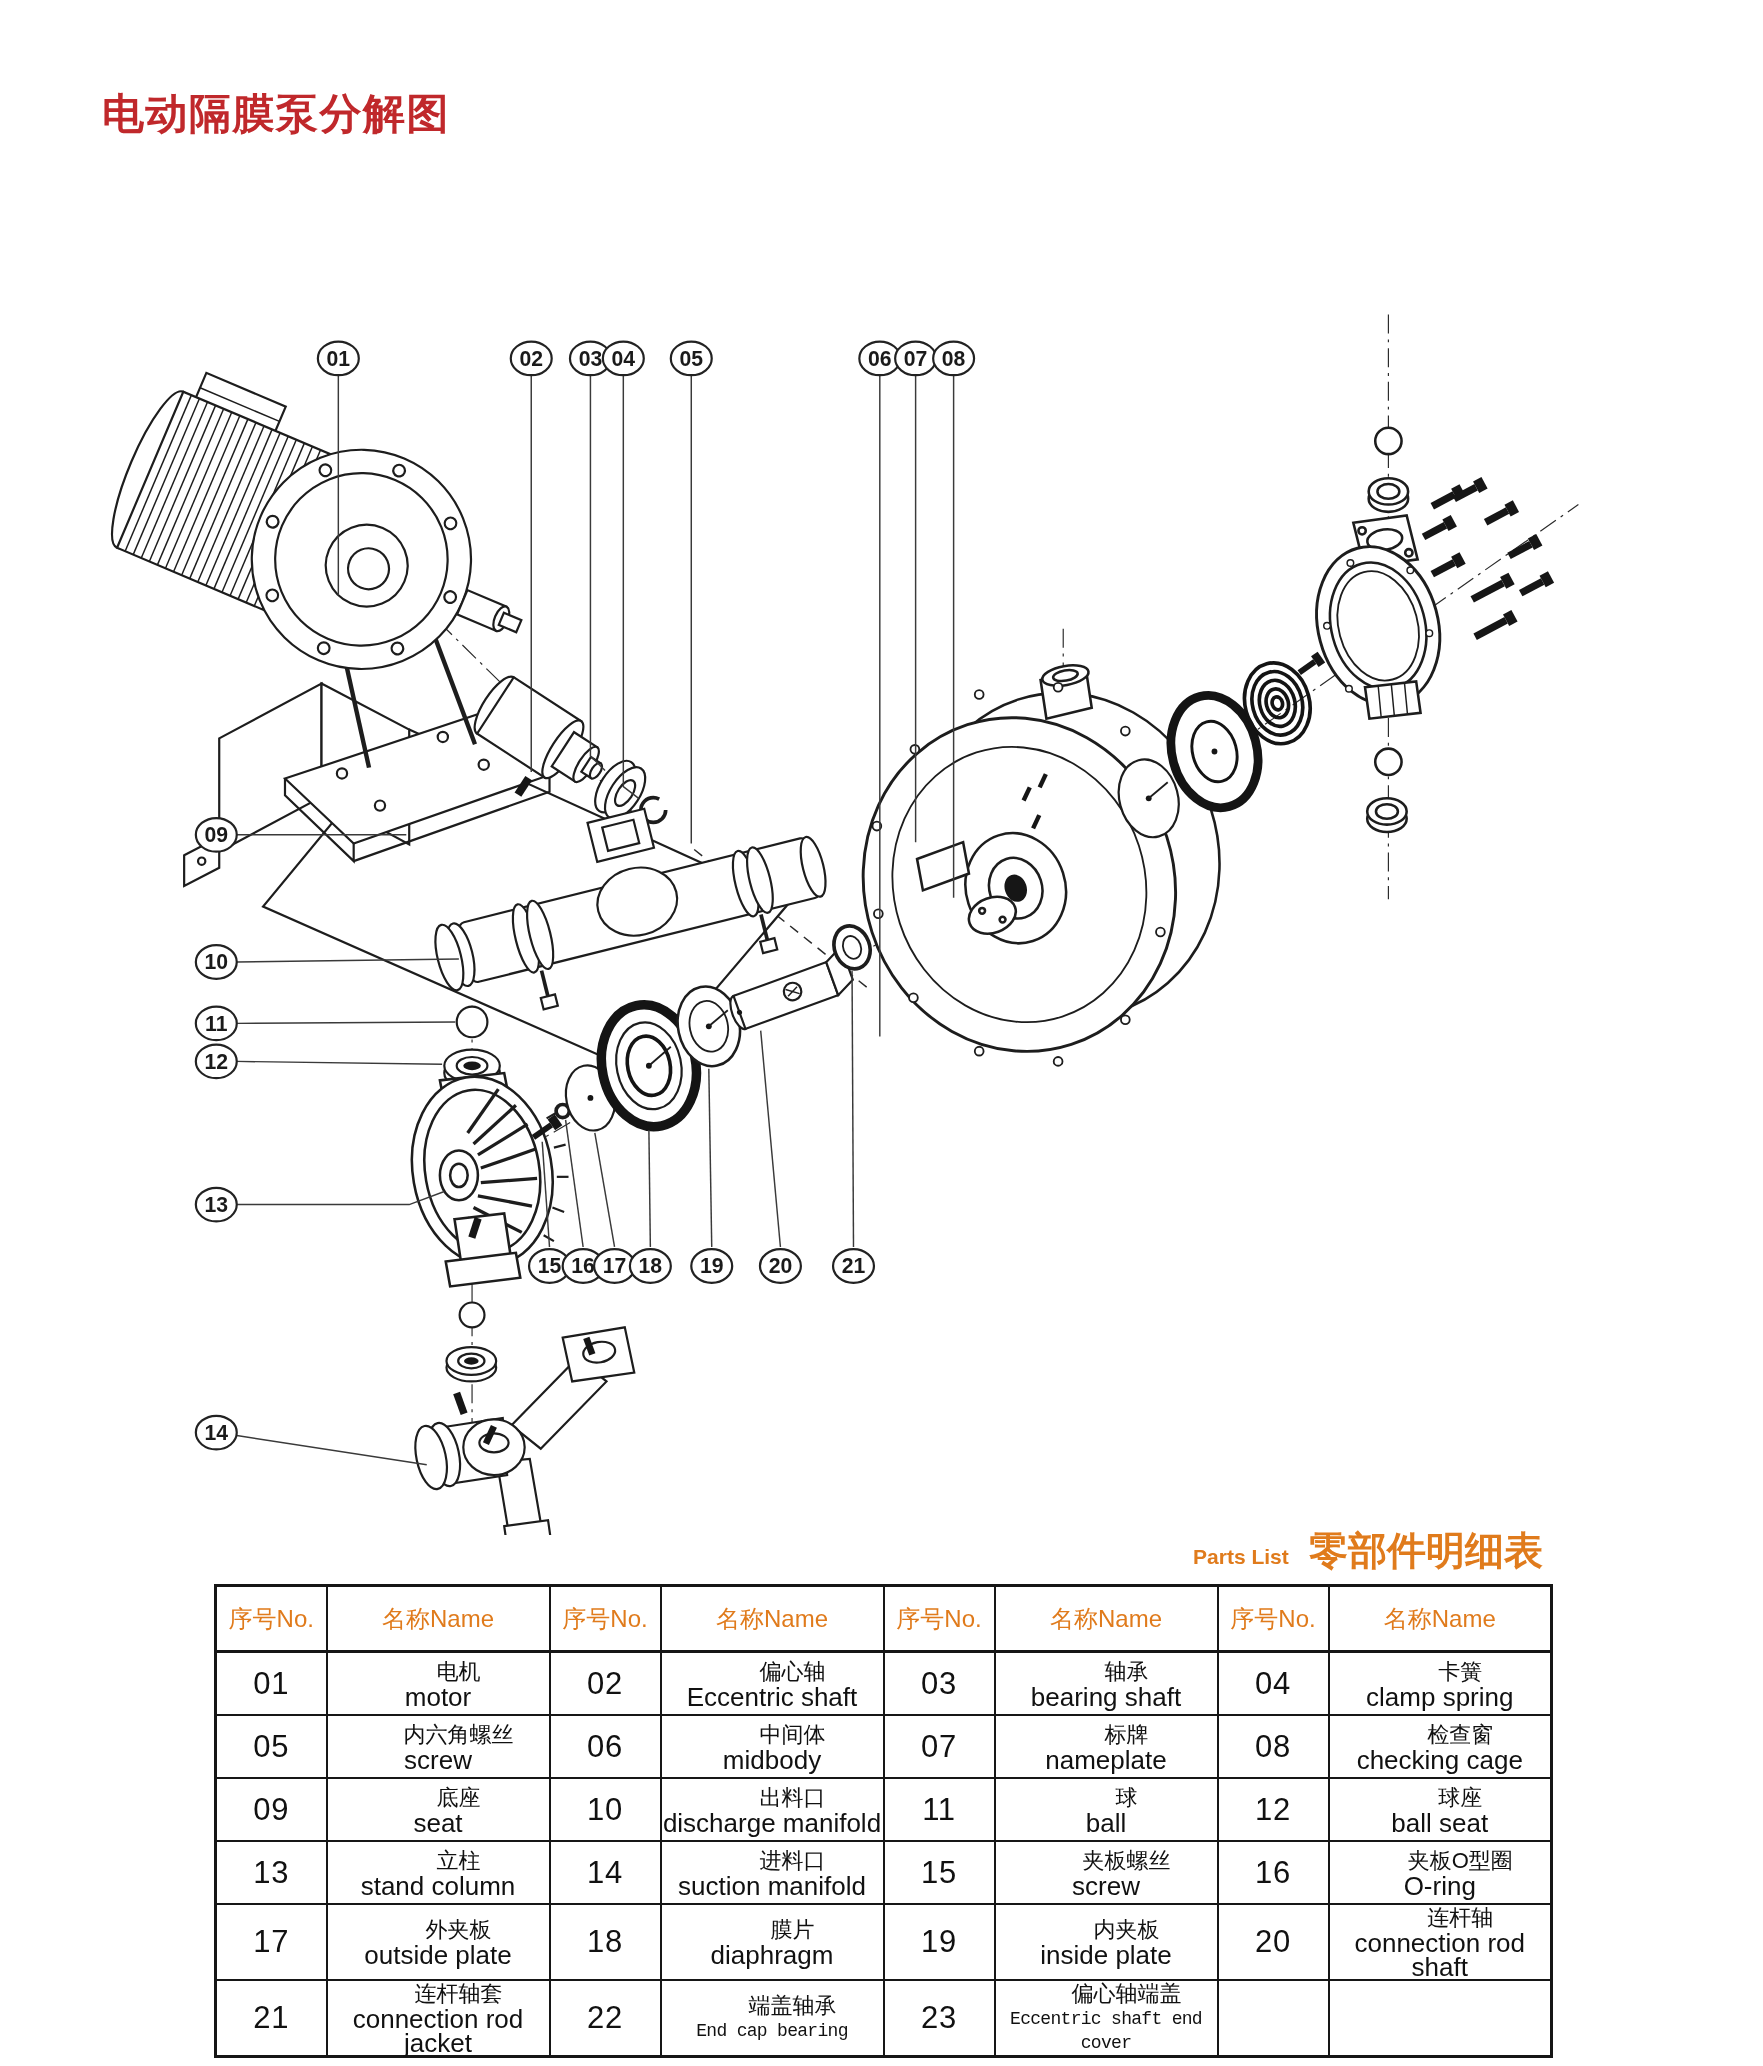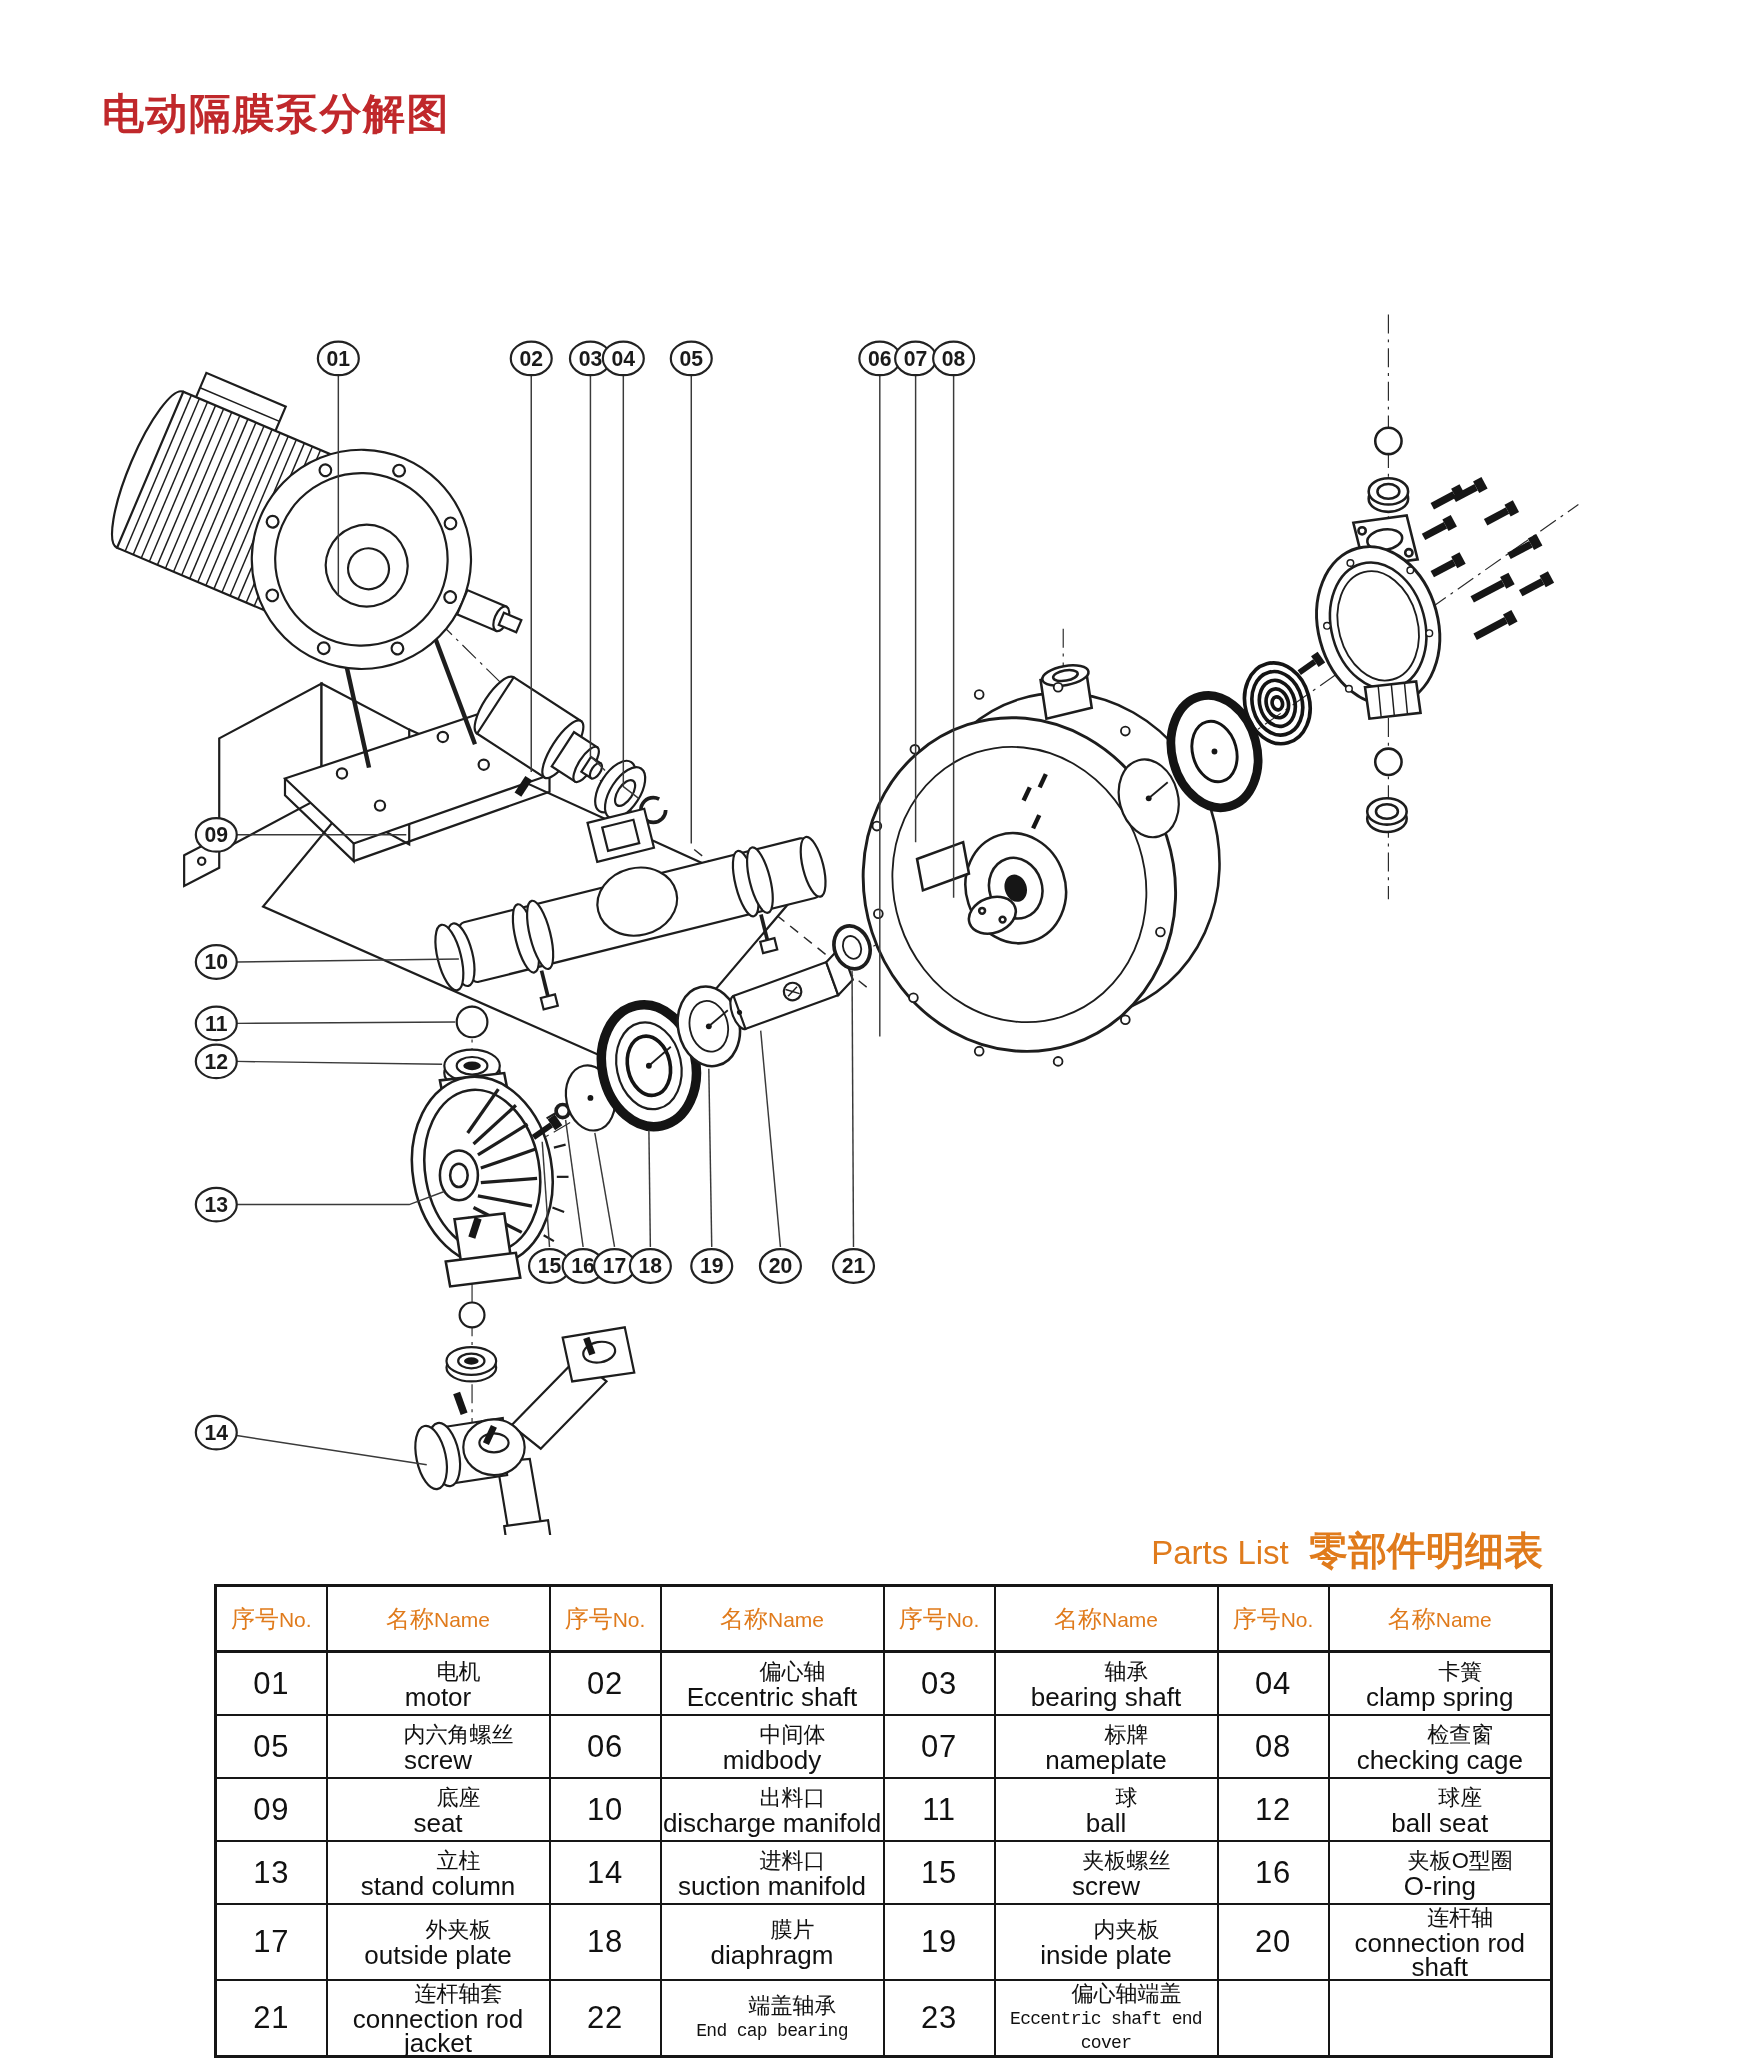--- a/index.html
+++ b/index.html
@@ -2,33 +2,33 @@
 <html style="font-size:11.7px"><head>
 <meta charset="utf-8">
 <style>
   html,body{margin:0;padding:0;background:#fff;}
   .page{position:relative;width:1764px;height:2066px;background:#ffffff;overflow:hidden;
         font-family:"Liberation Sans",sans-serif;}
   .doc-title{position:absolute;left:102px;top:86px;font-size:42px;font-weight:bold;
              letter-spacing:1.5px;margin:0;}
   .diagram-svg{position:absolute;left:0;top:161px;}
   .pl-heading{position:absolute;top:1524px;right:221px;white-space:nowrap;}
-  .pl-en{font-size:33px;font-weight:400;vertical-align:baseline;}
+  .pl-en{font-size:21px;font-weight:700;vertical-align:baseline;}
   .pl-cn{font-size:39px;font-weight:bold;margin-left:13px;}
   
   .parts-table{position:absolute;left:214px;top:1584px;width:1336px;border-collapse:collapse;
                table-layout:fixed;background:#fff;}
   .parts-table td,.parts-table th{border:2.2px solid #161616;text-align:center;vertical-align:middle;
                padding:0;color:#111;}
   .parts-table{border:3.7px solid #161616;}
   .parts-table th{height:63px;border-bottom-width:3.7px;}
   .parts-table td{height:61px;}
   .parts-table tr{border-bottom:2.9px solid #161616;}
   .hcn{font-size:24px;font-weight:normal;}
-  .hen{font-size:21px;font-weight:400;}
+  .hen{font-size:24px;font-weight:400;}
   .cell-no{font-size:31px;font-weight:400;letter-spacing:0.7px;}
   .cell-cn{display:block;font-size:22px;line-height:26px;margin-left:41px;}
   .cell-en{display:block;font-size:26px;line-height:24px;}
   .parts-table tr:last-child .mono-en{font-family:"Liberation Mono",monospace;font-size:18px;letter-spacing:-0.7px;}
   
   .ln{stroke:#1d1d1d;fill:none;}
   .pt{stroke:#1d1d1d;fill:#ffffff;}
   .dk{fill:#161616;stroke:none;}
   .axis{stroke:#2a2a2a;stroke-width:1.6;fill:none;stroke-dasharray:26 8 4 8;}
   .dash{stroke:#2a2a2a;stroke-width:2;fill:none;stroke-dasharray:14 10;}

